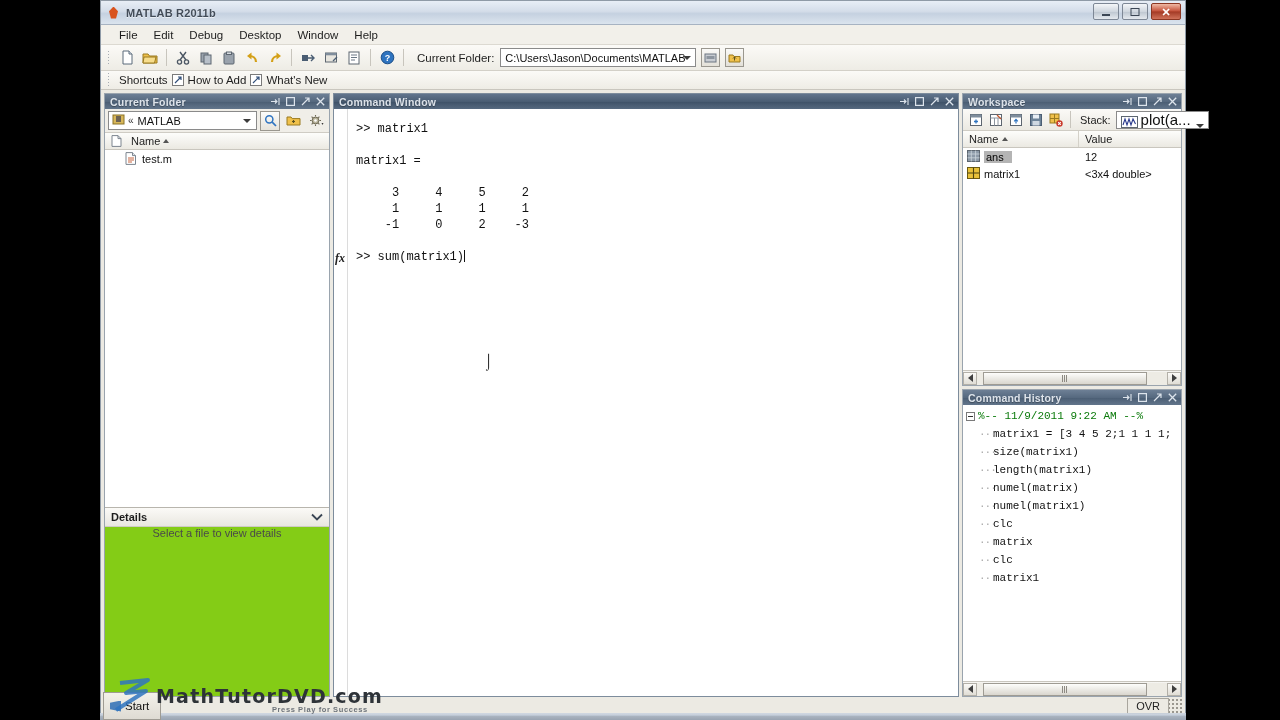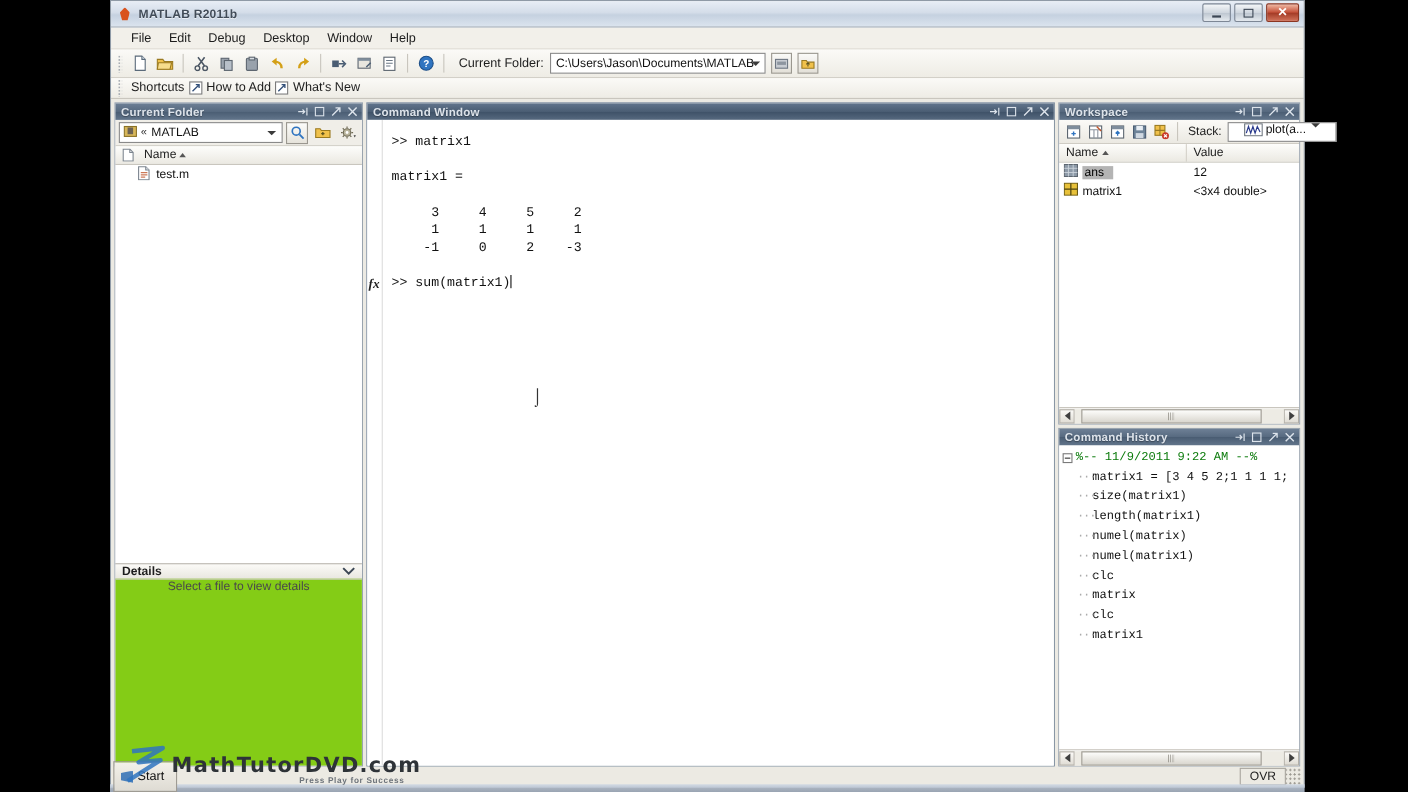--- a/index.html
+++ b/index.html
@@ -158,21 +158,21 @@
   }
   .cf-colhead .c1 { width: 22px; display: flex; justify-content: center; }
   .cf-colhead .c2 { flex: 1; padding-left: 4px; display: flex; align-items: center; gap: 3px; }
   .sortasc { border-left: 3.5px solid transparent; border-right: 3.5px solid transparent;
              border-bottom: 4px solid #555; }
   .filelist { flex: 1; background: #fff; overflow: hidden; }
   .file-row { height: 18px; display: flex; align-items: center; padding-left: 20px;
               gap: 5px; font-size: 11px; color: #111; }
 
   .details-head {
-    height: 14px; flex: none; border-top: 1px solid #b8b5ad;
+    height: 19px; flex: none; border-top: 1px solid #b8b5ad;
     background: linear-gradient(to bottom,#fbfaf7,#e9e7e0);
     display: flex; align-items: center; justify-content: space-between;
     padding: 0 6px; font-size: 11px; color: #1d1d1d; font-weight: bold;
   }
   .details-body { flex: none; height: 170px; background: #84cc16;
                   border-top: 1px solid #cfccc4;
                   display: flex; align-items: flex-start; justify-content: center;
                   font-size: 11px; color: #4a4a4a; }
 
   
@@ -194,23 +194,23 @@
 
   
   .ws-toolbar {
     height: 22px; flex: none; background: linear-gradient(to bottom,#fbfaf7,#ebe9e2);
     border-bottom: 1px solid #cfccc4;
     display: flex; align-items: center; padding: 0 3px; gap: 1px;
   }
   .ws-ic { width: 19px; height: 19px; display: flex; align-items: center;
            justify-content: center; flex: none; }
   .ws-stack { font-size: 11px; color: #1d1d1d; margin: 0 4px; }
-  .plot-combo { display: flex; align-items: flex-start; gap: 3px; height: 18px;
-                border: 1px solid #8a8a8a; background: #fff; padding: 0 14px;
-                font-size: 11px; color: #111; }
+  .plot-combo { display: flex; align-items: flex-end; gap: 3px; height: 18px;
+                border: 1px solid #8a8a8a; background: #fff; padding: 0 4px;
+                font-size: 15px; color: #111; }
   .plot-combo .arrow { border-left: 4px solid transparent; border-right: 4px solid transparent;
     border-top: 4px solid #3b3b3b; margin-left: 2px; }
 
   .ws-colhead { height: 17px; flex: none; display: flex; align-items: center;
     background: linear-gradient(to bottom,#fdfdfb,#ebe9e2);
     border-bottom: 1px solid #c9c6be; font-size: 11px; color: #222; }
   .ws-colhead .wc1 { width: 116px; padding-left: 6px; display: flex;
                      align-items: center; gap: 4px;
                      border-right: 1px solid #d4d1c9; height: 100%; }
   .ws-colhead .wc2 { flex: 1; padding-left: 6px; }

